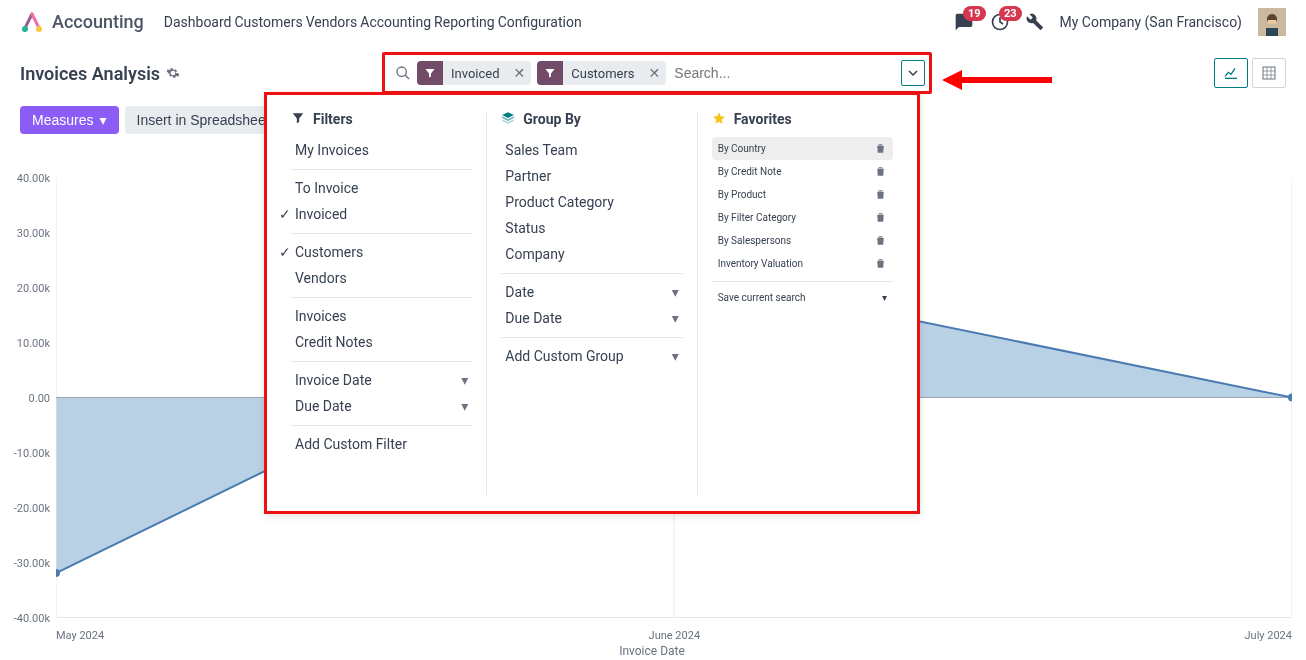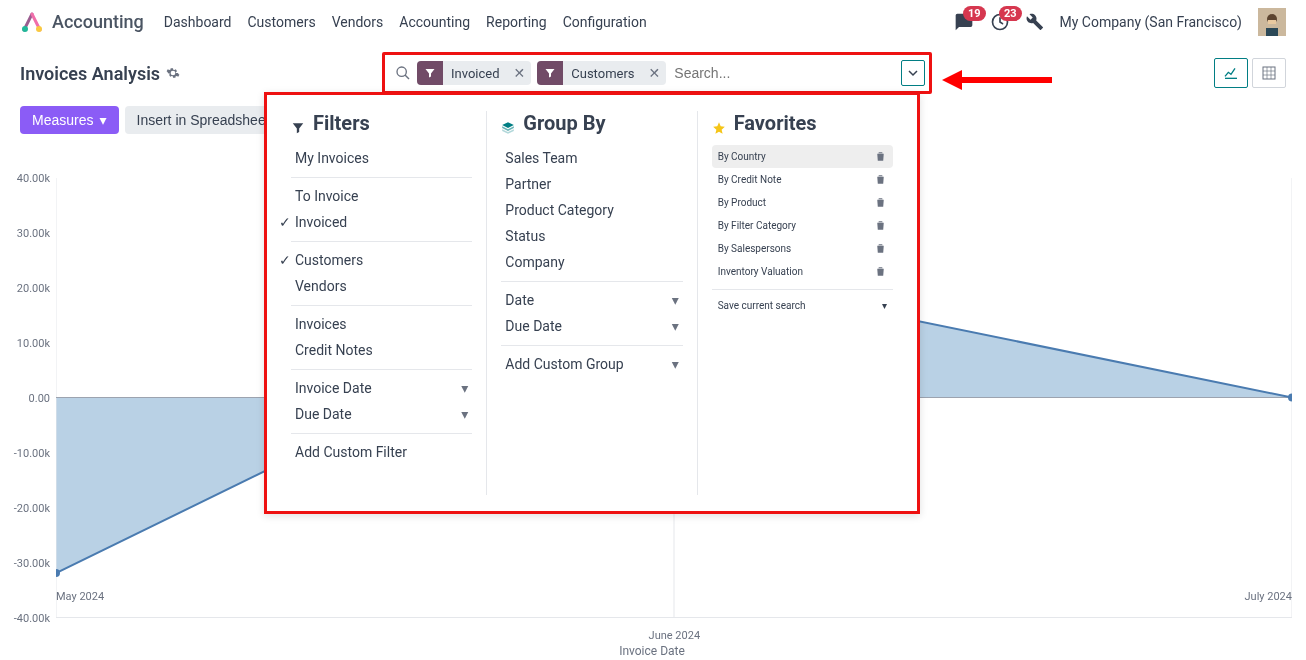--- a/index.html
+++ b/index.html
@@ -2,21 +2,21 @@
 <html><head>
 <meta charset="utf-8">
 <style>
 * { box-sizing: border-box; margin: 0; padding: 0; }
 body { font-family: -apple-system, BlinkMacSystemFont, "Segoe UI", Roboto, sans-serif; font-size: 14px; color: #374151; background: #fff; width: 1306px; height: 660px; overflow: hidden; position: relative; }
 
 
 .topnav { display: flex; align-items: center; padding: 8px 20px; height: 44px; border-bottom: 1px solid transparent; }
 .logo { width: 24px; height: 24px; margin-right: 8px; }
 .app-name { font-size: 18px; font-weight: 500; color: #4b5563; margin-right: 20px; }
-.nav-menu { display: flex; gap: 16px; justify-content: center; }
+.nav-menu { display: flex; gap: 3px; justify-content: center; }
 .nav-menu a { color: #374151; text-decoration: none; font-size: 14px; cursor: pointer; }
 .topnav-right { margin-left: auto; display: flex; align-items: center; gap: 16px; }
 .icon-badge { position: relative; display: inline-flex; align-items: flex-start; }
 .badge { background: #d6374f; color: #fff; font-size: 11px; font-weight: 700; border-radius: 10px; padding: 1px 5px; position: absolute; top: -6px; right: -12px; line-height: 1.2; }
 .company { font-size: 14px; color: #374151; }
 .avatar { width: 28px; height: 28px; border-radius: 4px; background: #e5e7eb; display: inline-flex; align-items: center; justify-content: center; }
 
 
 .controlrow { display: flex; align-items: center; padding: 10px 20px 10px 20px; height: 58px; position: relative; }
 .page-title { font-size: 18px; font-weight: 600; color: #374151; display: flex; align-items: center; gap: 6px; }
@@ -42,21 +42,21 @@
 .toolbar { padding: 0 20px; display: flex; gap: 6px; align-items: center; height: 36px; }
 .btn { display: inline-flex; align-items: center; border-radius: 4px; padding: 6px 12px; font-size: 14px; cursor: pointer; border: none; }
 .btn-primary { background: #8b5cf6; color: #fff; font-weight: 500; }
 .btn-light { background: #e9ecef; color: #374151; }
 .caret-down { margin-left: 6px; }
 
 
 .panel { position: absolute; left: 264px; top: 92px; width: 656px; height: 422px; background: #fff; border: 3px solid #e11; box-shadow: 0 2px 8px rgba(0,0,0,.12); display: flex; padding: 16px 10px; z-index: 10; }
 .col { flex: 1; padding: 0 14px; }
 .col + .col { border-left: 1px solid #e5e7eb; }
-.col-head { display: flex; align-items: flex-end; gap: 8px; font-weight: 700; font-size: 20px; margin-bottom: 10px; color: #374151; }
+.col-head { display: flex; align-items: flex-start; gap: 8px; font-weight: 700; font-size: 14px; margin-bottom: 10px; color: #374151; }
 .col-items { list-style: none; }
 .col-items li { padding: 5px 4px; font-size: 14px; color: #374151; cursor: pointer; display: flex; align-items: center; position: relative; }
 .col-items li .chk { width: 16px; margin-left: -16px; color: #374151; }
 .col-items li.sep { border-top: 1px solid #e5e7eb; margin-top: 6px; padding-top: 10px; }
 .col-items li .mini-caret { margin-left: auto; color: #6b7280; }
 .fav-row { display: flex; align-items: center; justify-content: space-between; padding: 5px 6px; font-size: 10px; cursor: pointer; }
 .fav-row.hl { background: #eee; border-radius: 4px; }
 .trash { color: #6b7280; }
 
 
@@ -376,17 +376,17 @@
         <line x1="1236" x2="1236" y1="0" y2="440" stroke="#e5e7eb"></line>
         <line x1="0" x2="1236" y1="220" y2="220" stroke="#9ca3af"></line>
         <path d="M 0 396 L 618 93.5 L 1236 220" fill="none" stroke="#4a7bb0" stroke-width="2"></path>
         <circle cx="0" cy="396" r="4" fill="#4a7bb0"></circle>
         <circle cx="618" cy="93.5" r="4" fill="#4a7bb0"></circle>
         <circle cx="1236" cy="220" r="4" fill="#4a7bb0"></circle>
       </svg>
   </div>
   <div class="xaxis" id="xaxis">
       <div style="text-align: left;">May 2024</div>
-      <div style="text-align: right; margin-top: 39px;">June 2024</div>
+      <div style="text-align: right;">June 2024</div>
       <div style="text-align: right;">July 2024</div>
     </div>
   <div class="xlabel-center">Invoice Date</div>
 </div>
 
 </body></html>

